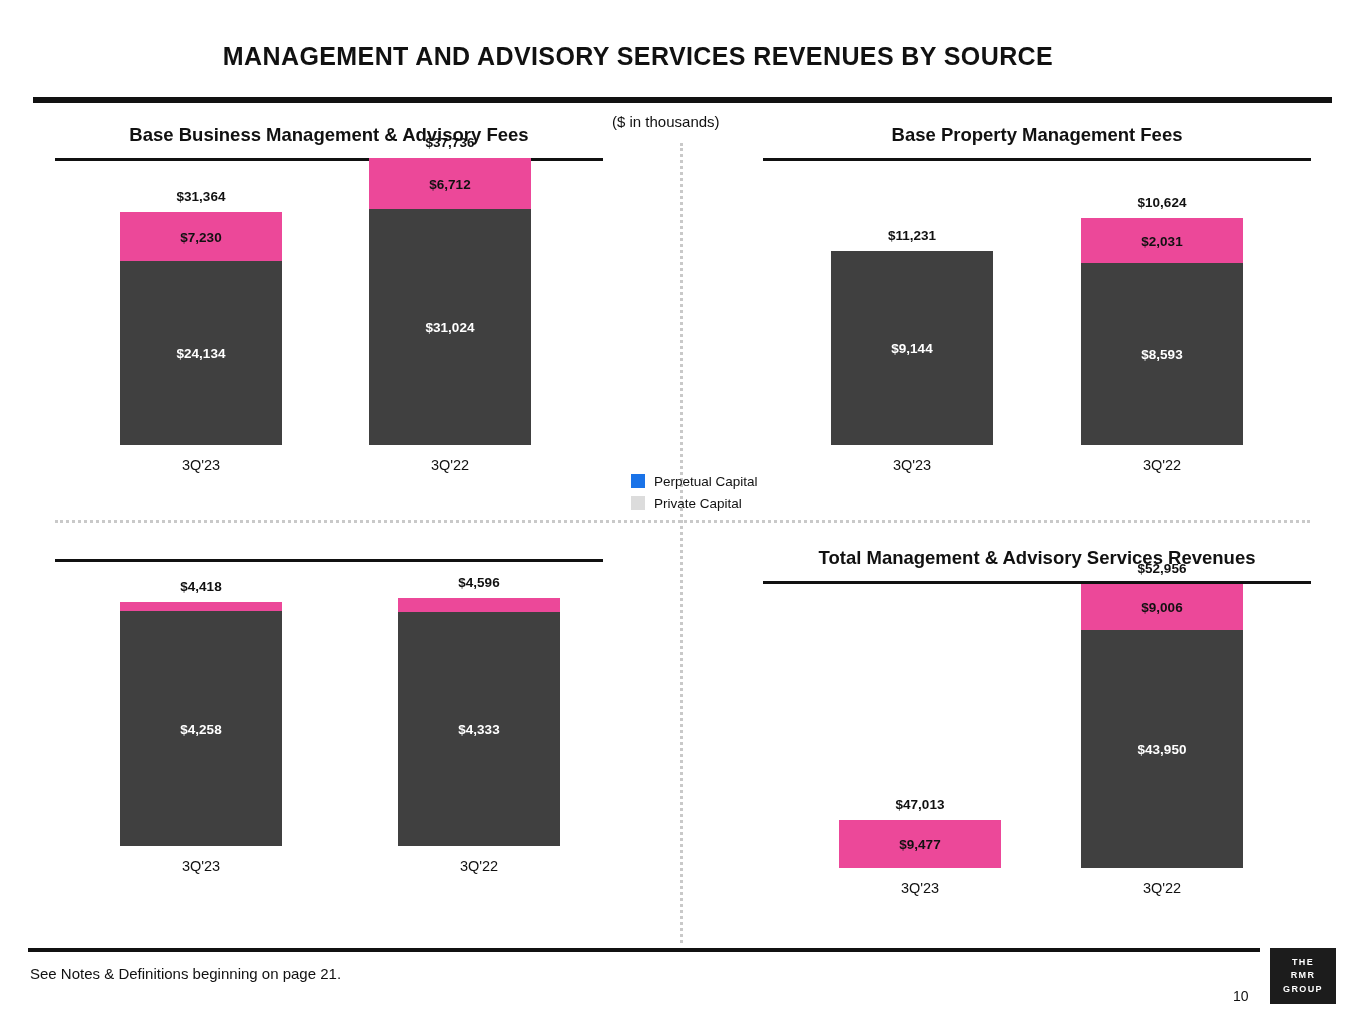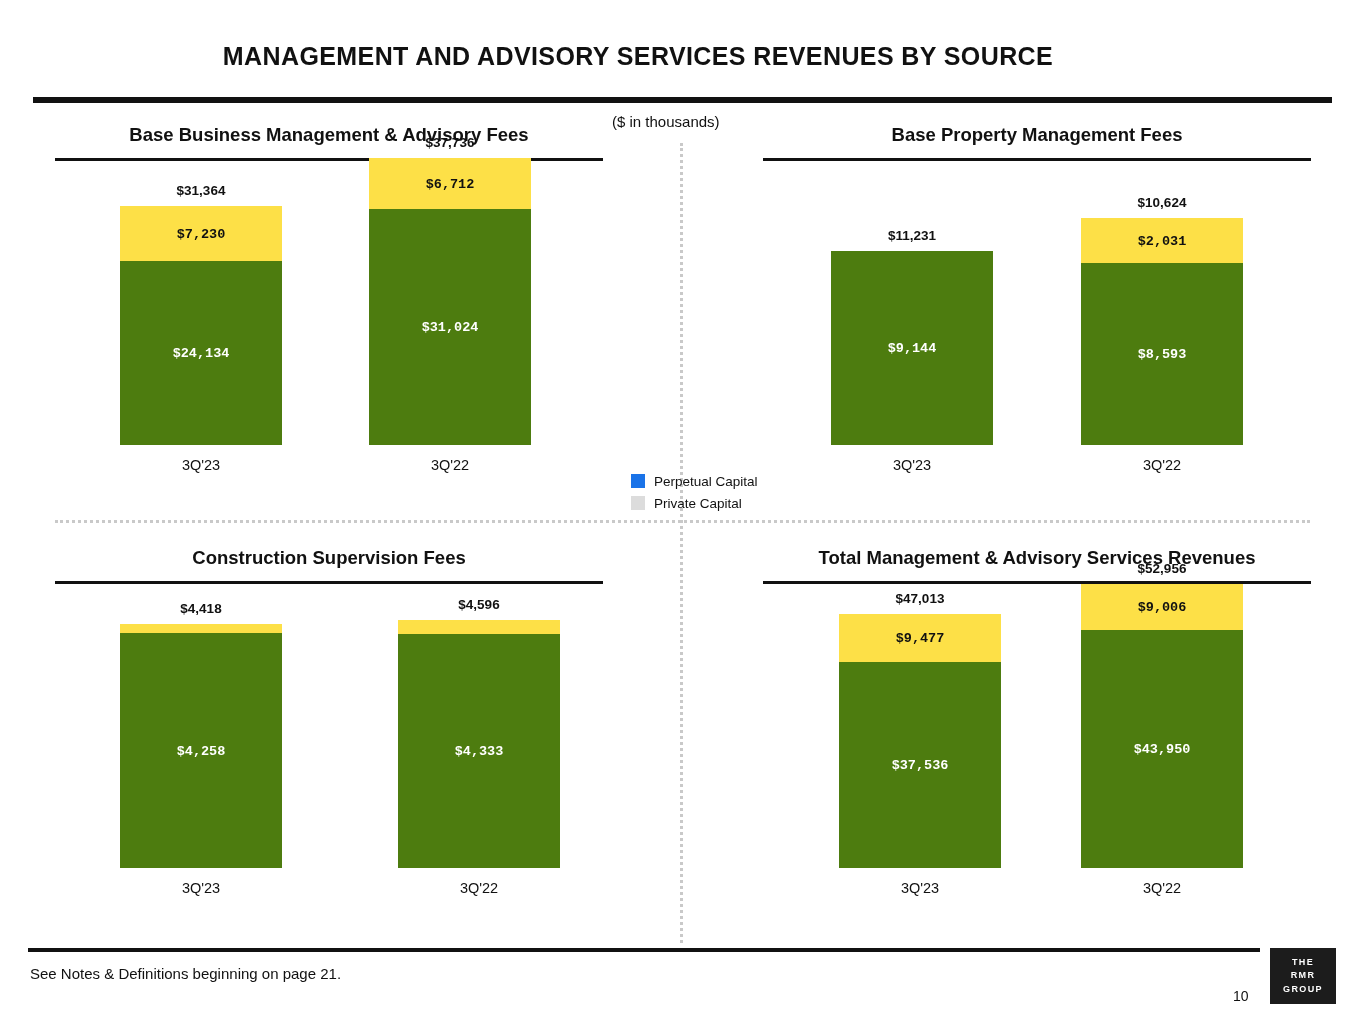--- a/index.html
+++ b/index.html
@@ -89,22 +89,22 @@
     width: 162px;
   }
   .stack {
     position: relative;
     width: 162px;
   }
   .seg {
     position: relative;
     width: 100%;
   }
-  .seg-perp { background: #4d7c0f; font-family: Liberation Mono, monospace; }
-  .seg-priv { background: #fde047; font-family: Liberation Mono, monospace; }
+  .seg-perp { background: #404040; }
+  .seg-priv { background: #ec4899; }
   .seg-label {
     position: absolute;
     left: 0; right: 0;
     text-align: center;
     font-size: 13.5px;
     font-weight: bold;
     white-space: nowrap;
   }
   .seg-perp .seg-label { color: #ffffff; top: 50%; transform: translateY(-50%); }
   .seg-priv .seg-label { color: #111111; top: 50%; transform: translateY(-50%); }
@@ -206,21 +206,21 @@
 
 <div class="panel" style="left:55px; top:124px; width:548px;">
   <div class="panel-title">Base Business Management &amp; Advisory Fees</div>
   <div class="panel-rule"></div>
 
   <div class="plot" style="height:318px;">
 
     <div class="bar-group" style="left:65px;">
       <div class="stack">
         <div class="total-label">$31,364</div>
-        <div class="seg seg-priv" style="height:55px;">
+        <div class="seg seg-priv" style="height:49px;">
           <div class="seg-label">$7,230</div>
         </div>
         <div class="seg seg-perp" style="height:184px;">
           <div class="seg-label">$24,134</div>
         </div>
         <div class="cat-label">3Q'23</div>
       </div>
     </div>
 
     <div class="bar-group" style="left:314px;">
@@ -272,21 +272,20 @@
     <span class="legend-swatch perp"></span>
     <span>Perpetual Capital</span>
   </div>
   <div class="legend-row">
     <span class="legend-swatch priv"></span>
     <span>Private Capital</span>
   </div>
 </div>
 
 <div class="panel" style="left:55px; top:547px; width:548px;">
-  <div class="panel-title">Construction Supervision Fees</div>
   <div class="panel-rule"></div>
 
   <div class="plot" style="height:318px;">
     <div class="bar-group" style="left:65px;">
       <div class="stack">
         <div class="total-label">$4,418</div>
         <div class="seg seg-priv thin" style="height:9px;">
           <div class="seg-label">$160</div>
         </div>
         <div class="seg seg-perp" style="height:235px;">
@@ -313,23 +312,20 @@
 <div class="panel" style="left:763px; top:547px; width:548px;">
   <div class="panel-title">Total Management &amp; Advisory Services Revenues</div>
   <div class="panel-rule"></div>
 
   <div class="plot" style="height:318px;">
     <div class="bar-group" style="left:68px;padding-left:8px;">
       <div class="stack">
         <div class="total-label">$47,013</div>
         <div class="seg seg-priv" style="height:48px;">
           <div class="seg-label">$9,477</div>
-        </div>
-        <div class="seg seg-perp" style="height:206px;">
-          <div class="seg-label">$37,536</div>
         </div>
         <div class="cat-label">3Q'23</div>
       </div>
     </div>
     <div class="bar-group" style="left:318px;">
       <div class="stack">
         <div class="total-label">$52,956</div>
         <div class="seg seg-priv" style="height:46px;">
           <div class="seg-label">$9,006</div>
         </div>

